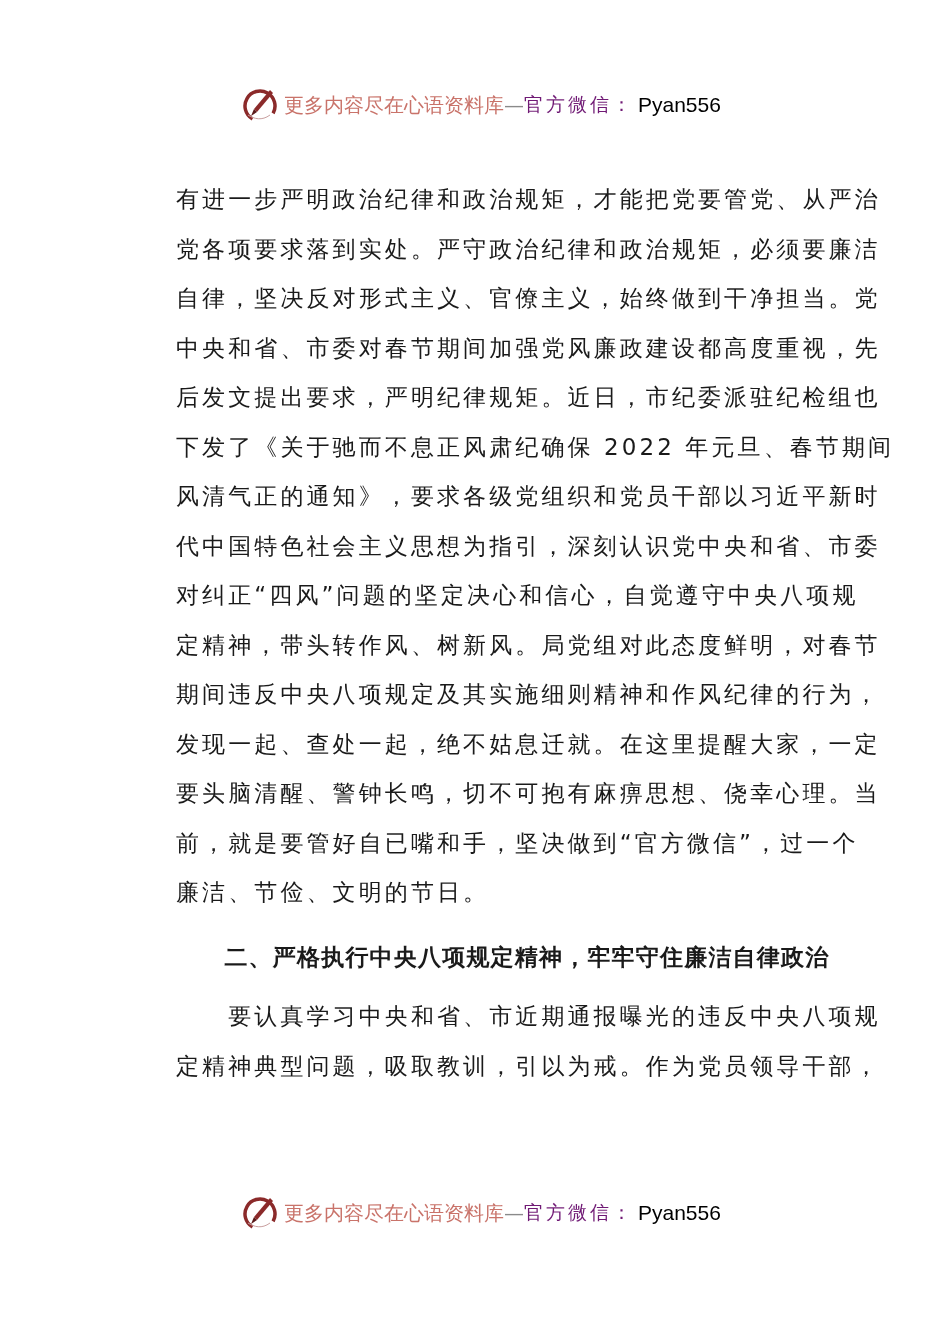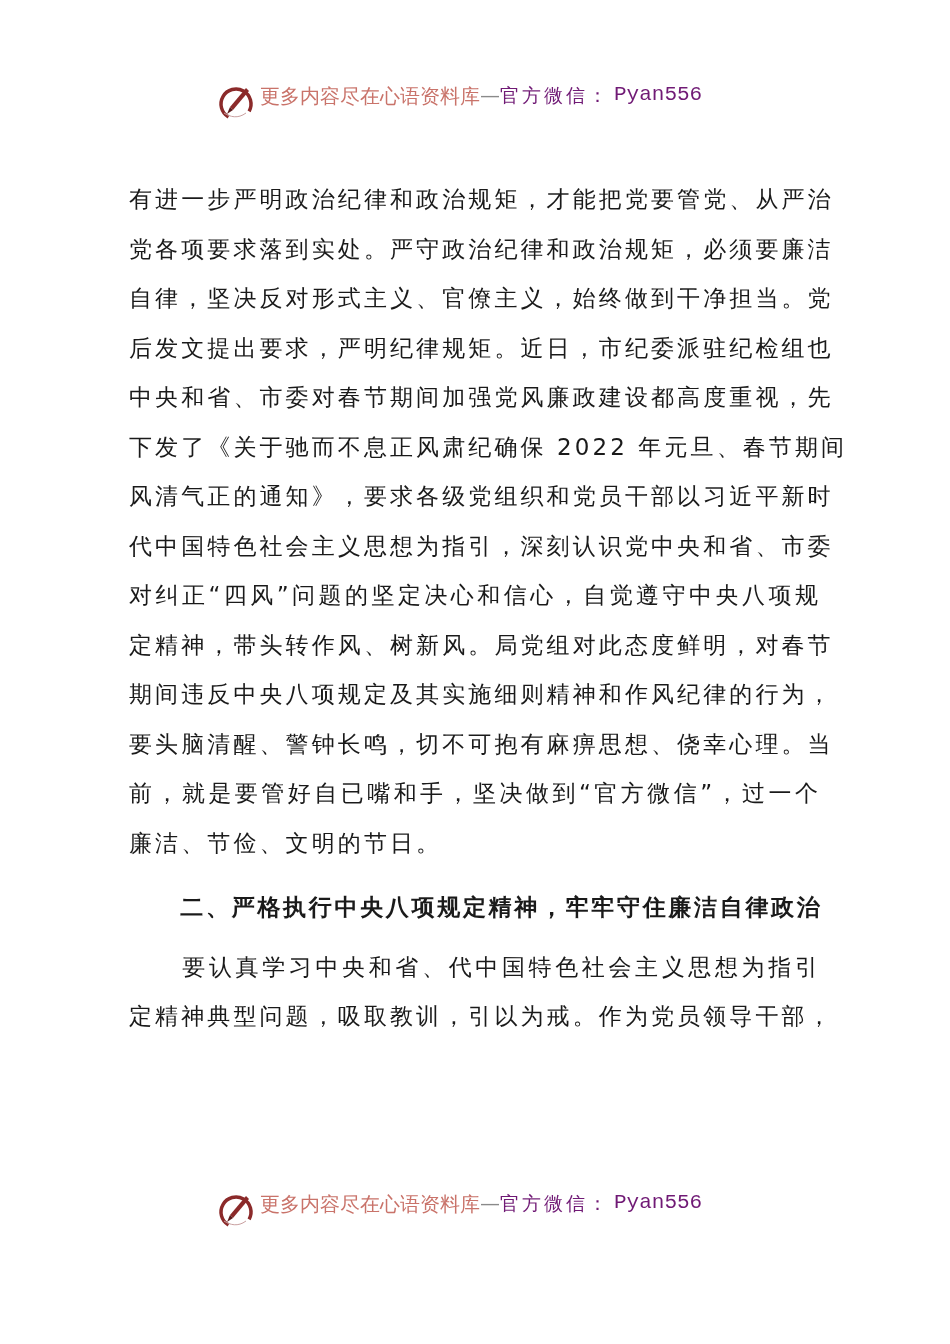--- a/index.html
+++ b/index.html
@@ -10,23 +10,24 @@
     body {
       width: 950px;
       height: 1344px;
       position: relative;
       overflow: hidden;
       font-family: "DejaVu Serif", "Liberation Serif", serif;
       color: #1a1a1a;
     }
     .watermark {
       position: absolute;
-      left: 216px;
+      left: 240px;
       height: 44px;
       display: flex;
+      align-items: center;
       white-space: nowrap;
     }
     .watermark.top { top: 83px; }
     .watermark.bottom { top: 1191px; }
     .wm-logo {
       width: 40px;
       height: 40px;
       margin-right: 4px;
       flex: 0 0 auto;
     }
@@ -41,41 +42,42 @@
       font-size: 20px;
       color: #8a8a8a;
     }
     .wm-label {
       font-family: "DejaVu Serif", "Liberation Serif", serif;
       font-size: 19px;
       color: #701a75;
       letter-spacing: 3px;
     }
     .wm-id {
-      font-family: Liberation Mono, monospace;
+      font-family: Liberation Sans, sans-serif;
       font-size: 21px;
-      color: #701a75;
+      color: #000000;
       margin-left: 4px;
     }
     .content {
       position: absolute;
       left: 129px;
       top: 175px;
       width: 692px;
     }
     .line {
       height: 49.5px;
       line-height: 49.5px;
       font-size: 23px;
       white-space: nowrap;
       letter-spacing: 3.1px;
       text-align: justify;
       text-align-last: justify;
       font-family: "DejaVu Sans", sans-serif;
       font-weight: normal;
+      margin-left: 47px;
     }
     .line.last {
       text-align-last: left;
     }
     .heading .line {
       font-weight: bold;
       letter-spacing: 1.2px;
     }
     .heading {
       margin-top: 15px;
@@ -98,39 +100,40 @@
   <span class="wm-dash">—</span>
   <span class="wm-label">官方微信：</span>
   <span class="wm-id">Pyan556</span>
 </div>
 
 <div class="content">
   <div class="paragraph">
     <div class="line">有进一步严明政治纪律和政治规矩，才能把党要管党、从严治</div>
     <div class="line">党各项要求落到实处。严守政治纪律和政治规矩，必须要廉洁</div>
     <div class="line">自律，坚决反对形式主义、官僚主义，始终做到干净担当。党</div>
+    <div class="line">中央和省、市委对春节期间加强党风廉政建设都高度重视，先</div>
     <div class="line">后发文提出要求，严明纪律规矩。近日，市纪委派驻纪检组也</div>
-    <div class="line">中央和省、市委对春节期间加强党风廉政建设都高度重视，先</div>
     <div class="line">下发了《关于驰而不息正风肃纪确保 2022 年元旦、春节期间</div>
     <div class="line">风清气正的通知》，要求各级党组织和党员干部以习近平新时</div>
     <div class="line">代中国特色社会主义思想为指引，深刻认识党中央和省、市委</div>
     <div class="line">对纠正“四风”问题的坚定决心和信心，自觉遵守中央八项规</div>
     <div class="line">定精神，带头转作风、树新风。局党组对此态度鲜明，对春节</div>
     <div class="line">期间违反中央八项规定及其实施细则精神和作风纪律的行为，</div>
+    <div class="line">发现一起、查处一起，绝不姑息迁就。在这里提醒大家，一定</div>
     <div class="line">要头脑清醒、警钟长鸣，切不可抱有麻痹思想、侥幸心理。当</div>
     <div class="line">前，就是要管好自已嘴和手，坚决做到“官方微信”，过一个</div>
     <div class="line last">廉洁、节俭、文明的节日。</div>
   </div>
 
   <div class="heading">
     <div class="line">　　二、严格执行中央八项规定精神，牢牢守住廉洁自律政治</div>
   </div>
 
   <div class="paragraph para2">
-    <div class="line">　　要认真学习中央和省、代中国特色社会主义思想为指引</div>
+    <div class="line">　　要认真学习中央和省、市近期通报曝光的违反中央八项规</div>
     <div class="line">定精神典型问题，吸取教训，引以为戒。作为党员领导干部，</div>
   </div>
 </div>
 
 <div class="watermark bottom">
   <svg class="wm-logo" viewBox="0 0 40 40">
     <circle cx="20" cy="21" r="15" fill="none" stroke="#8b2a2a" stroke-width="3.5" stroke-dasharray="70 25" transform="rotate(120 20 21)"></circle>
     <path d="M30 5 L14 24 L17 27 L33 8 Z" fill="#8b2a2a"></path>
     <path d="M14 24 L11 31 L17 27 Z" fill="#5a1a1a"></path>
     <path d="M8 30 C14 34, 22 36, 30 30" fill="none" stroke="#c9a0a0" stroke-width="1"></path>

